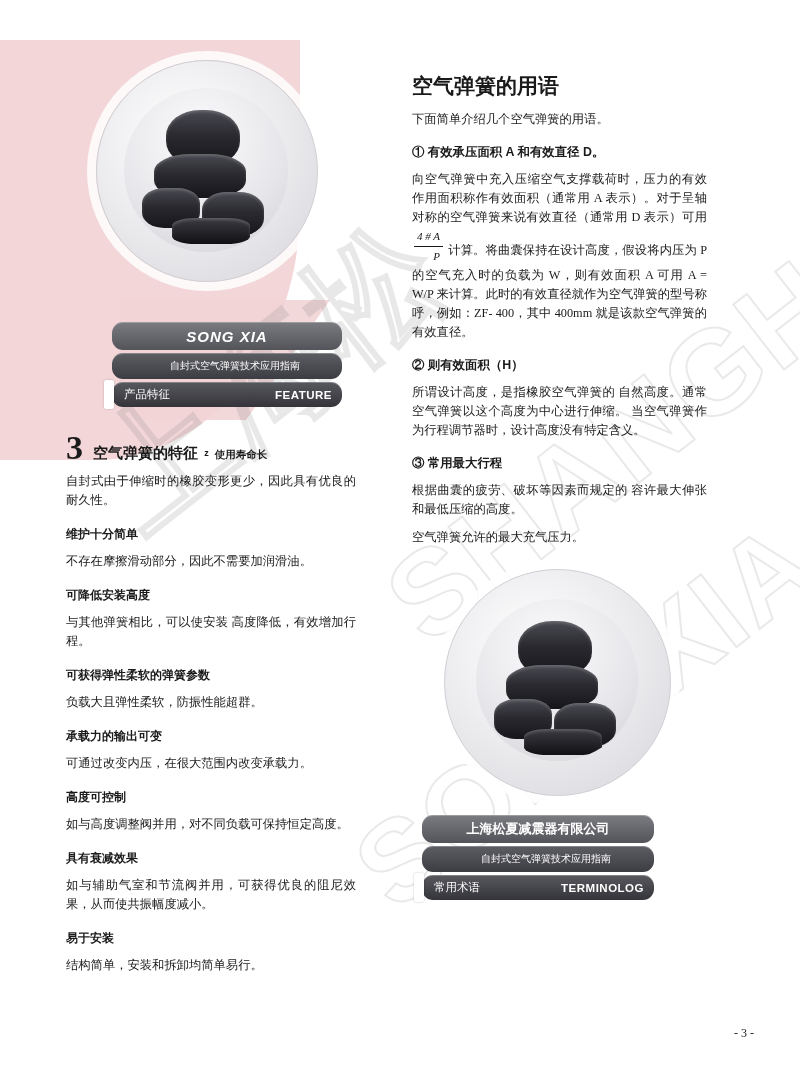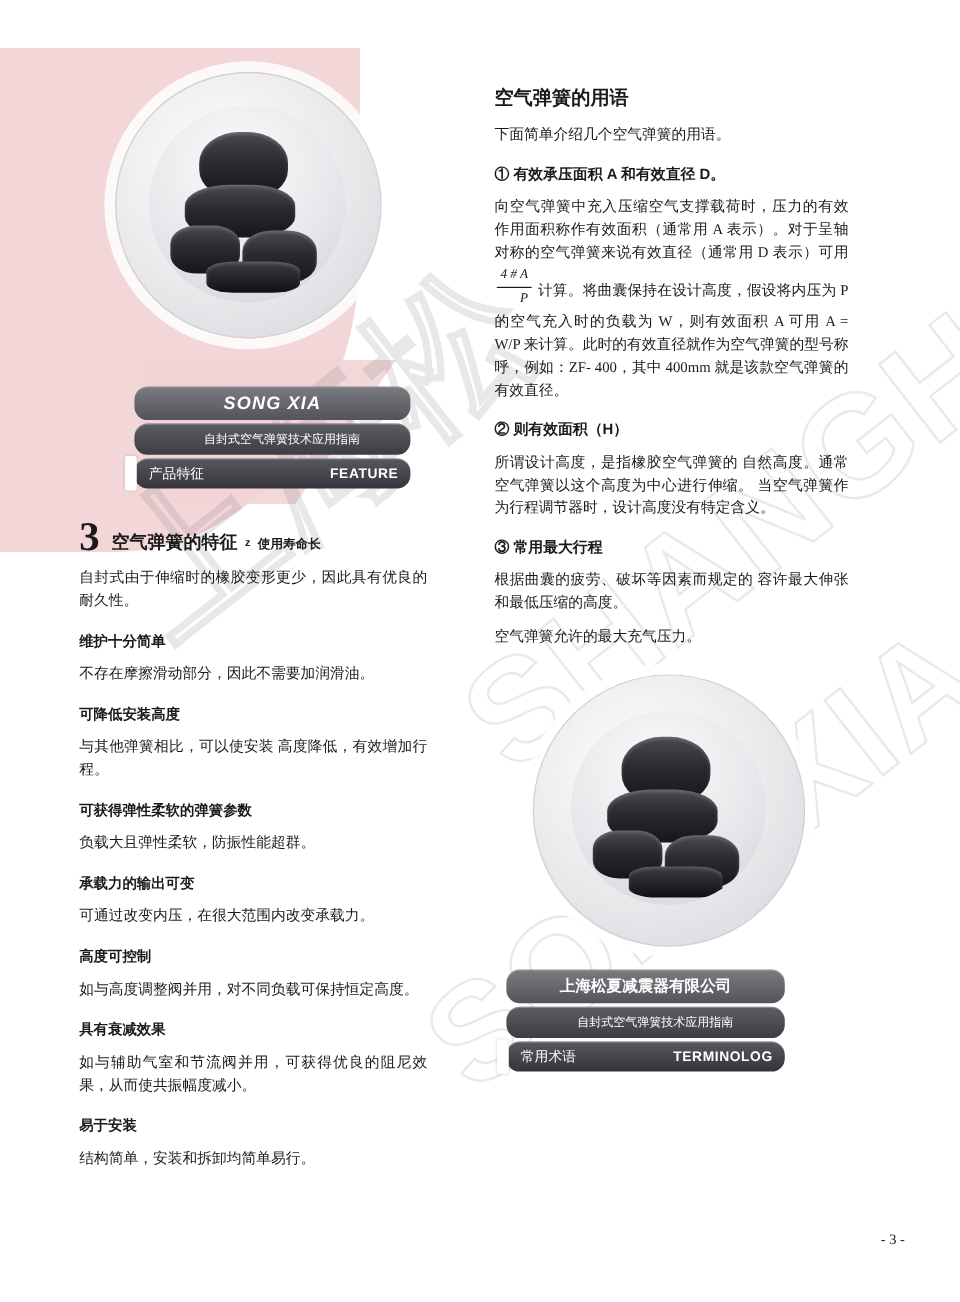--- a/index.html
+++ b/index.html
@@ -221,21 +221,21 @@
 
   
   .right-col {
     position: absolute;
     left: 412px; top: 72px;
     width: 295px;
     z-index: 4;
   }
   .r-title {
     font-family: "Liberation Sans", sans-serif;
-    font-size: 16px;
+    font-size: 21px;
     font-weight: bold;
     margin: 0 0 10px 0;
   }
   .item-head {
     font-family: "Liberation Sans", sans-serif;
     font-size: 12.4px;
     font-weight: bold;
     margin: 15px 0 0 0;
   }
   .frac {

